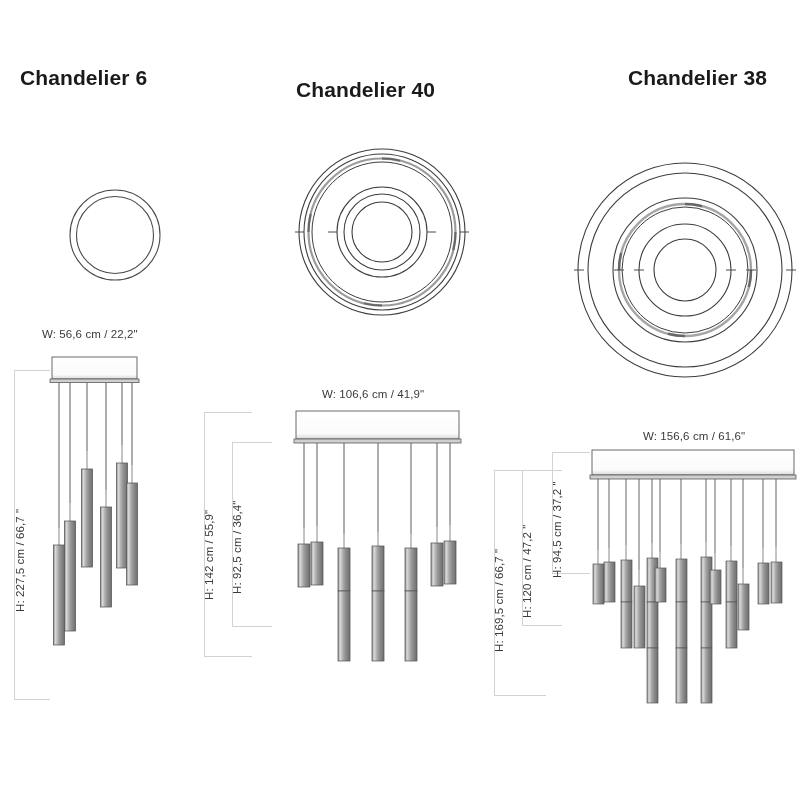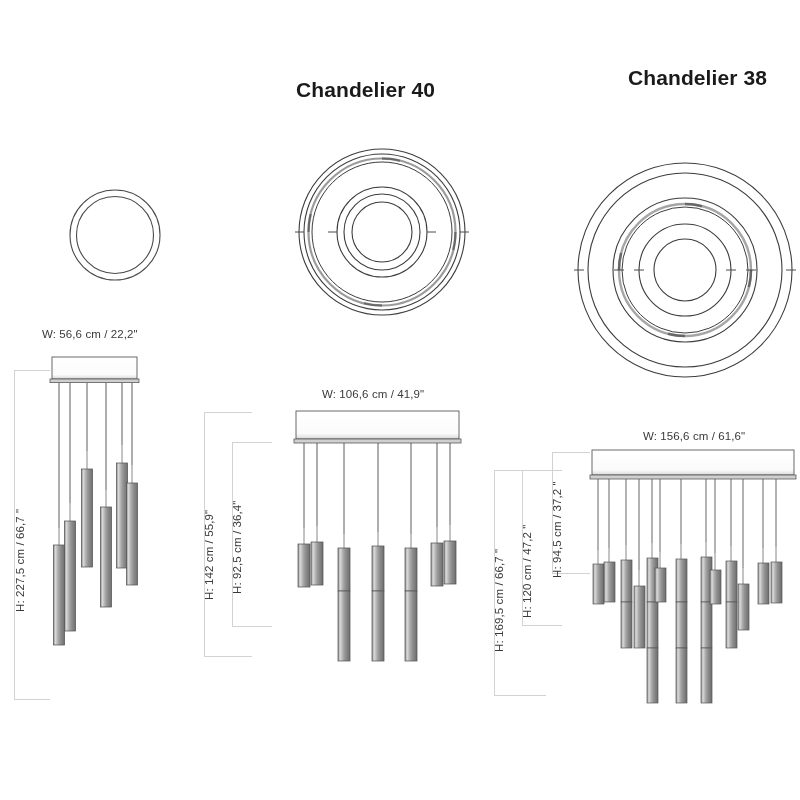--- a/index.html
+++ b/index.html
@@ -41,20 +41,21 @@
   }
 
   svg { display: block; overflow: visible; }
   .svgwrap { position: absolute; }
 </style>
 </head>
 <body>
 
 <div id="stage">
 
+  <div class="title" style="left:20px; top:66px;">Chandelier 6</div>
   <div class="title" style="left:296px; top:78px;">Chandelier 40</div>
   <div class="title" style="left:628px; top:66px;">Chandelier 38</div>
 
   <div class="svgwrap" style="left:50px; top:170px;">
     <svg width="130" height="130" viewBox="0 0 130 130">
       <circle cx="65" cy="65" r="45" fill="none" stroke="#4a4a4a" stroke-width="1.1"></circle>
       <circle cx="65" cy="65" r="38.5" fill="none" stroke="#4a4a4a" stroke-width="1.1"></circle>
     </svg>
   </div>
 

